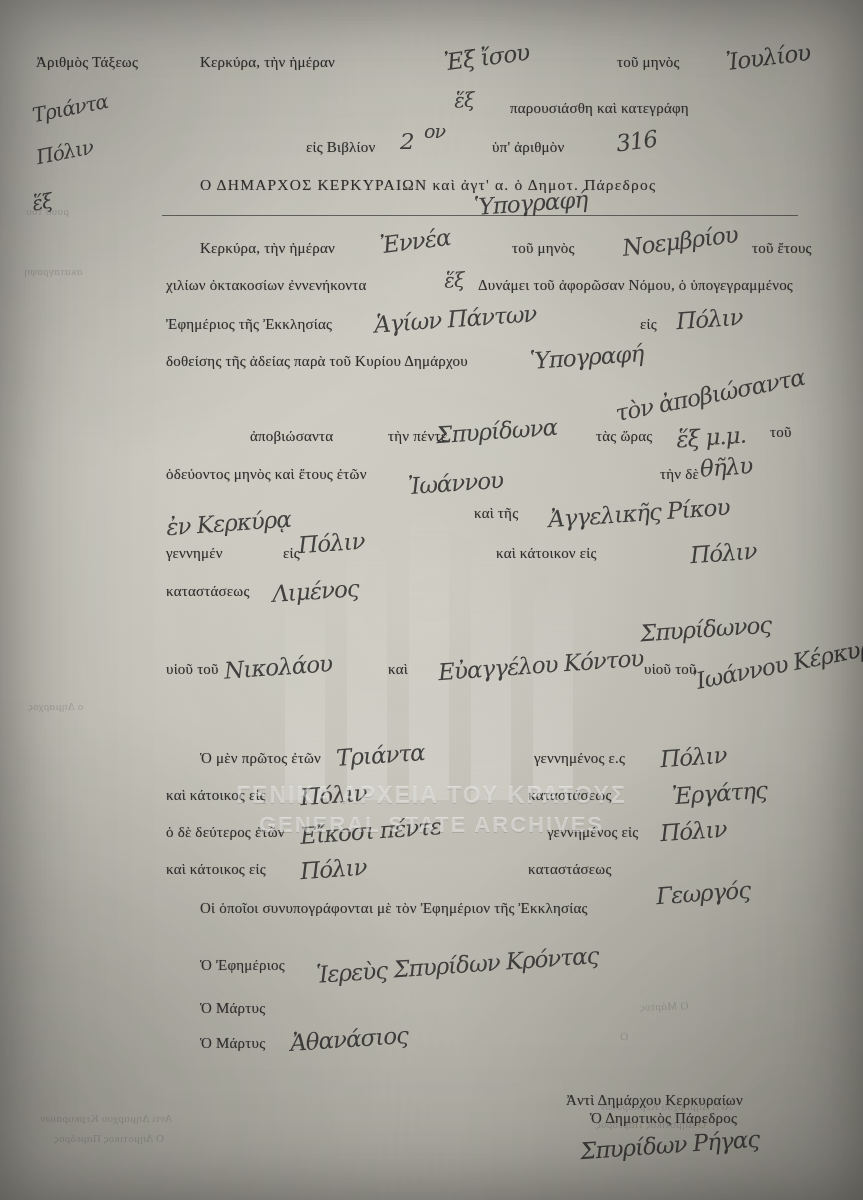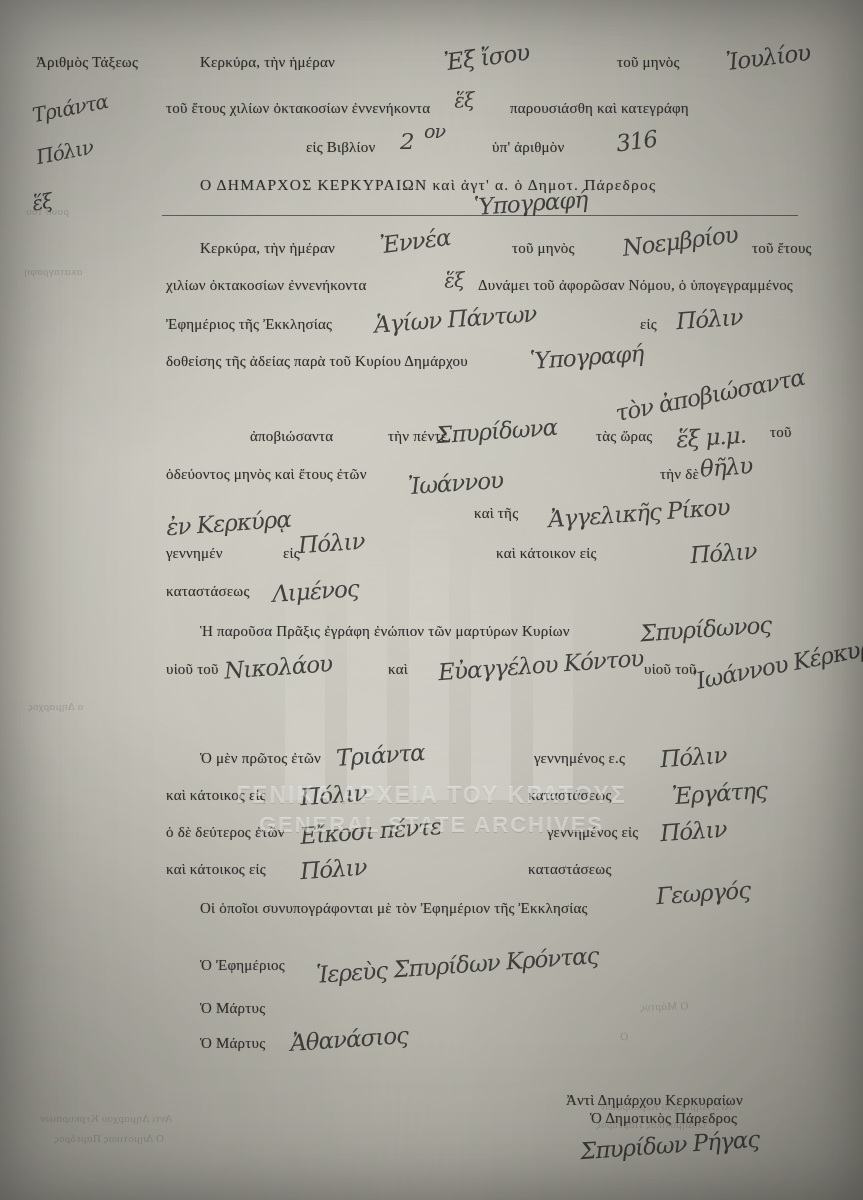--- a/index.html
+++ b/index.html
@@ -142,21 +142,20 @@
     <div class="bar" style="left:266px; height:215px;"></div>
   </div>
 
   <div class="form">
 
     <div class="pr" style="left:36px; top:54px;">Ἀριθμὸς Τάξεως</div>
 
     <div class="pr" style="left:200px; top:54px;">Κερκύρα, τὴν ἡμέραν</div>
     <div class="pr" style="left:617px; top:54px;">τοῦ μηνὸς</div>
 
-    <div class="pr" style="left:166px; top:100px;">τοῦ ἔτους χιλίων ὀκτακοσίων ἐννενήκοντα</div>
     <div class="pr" style="left:510px; top:100px;">παρουσιάσθη καὶ κατεγράφη</div>
 
     <div class="pr" style="left:306px; top:139px;">εἰς Βιβλίον</div>
     <div class="pr" style="left:492px; top:139px;">ὑπ' ἀριθμὸν</div>
 
     <div class="pr caps" style="left:200px; top:176px;">Ο ΔΗΜΑΡΧΟΣ ΚΕΡΚΥΡΑΙΩΝ καὶ ἀγτ' α. ὁ Δημοτ. Πάρεδρος</div>
 
     <div class="rule" style="left:162px; top:215px; width:636px;"></div>
 
     <div class="pr" style="left:200px; top:240px;">Κερκύρα, τὴν ἡμέραν</div>
@@ -181,21 +180,20 @@
     <div class="pr" style="left:660px; top:466px;">τὴν δὲ</div>
 
     <div class="pr" style="left:474px; top:505px;">καὶ τῆς</div>
 
     <div class="pr" style="left:166px; top:545px;">γεννημέν</div>
     <div class="pr" style="left:283px; top:545px;">εἰς</div>
     <div class="pr" style="left:496px; top:545px;">καὶ κάτοικον εἰς</div>
 
     <div class="pr" style="left:166px; top:583px;">καταστάσεως</div>
 
-    <div class="pr" style="left:200px; top:623px;">Ἡ παροῦσα Πρᾶξις ἐγράφη ἐνώπιον τῶν μαρτύρων Κυρίων</div>
 
     <div class="pr" style="left:166px; top:661px;">υἱοῦ τοῦ</div>
     <div class="pr" style="left:388px; top:661px;">καὶ</div>
     <div class="pr" style="left:644px; top:661px;">υἱοῦ τοῦ</div>
 
     <div class="pr" style="left:200px; top:750px;">Ὁ μὲν πρῶτος ἐτῶν</div>
     <div class="pr" style="left:534px; top:750px;">γεννημένος ε.ς</div>
 
     <div class="pr" style="left:166px; top:787px;">καὶ κάτοικος εἰς</div>
     <div class="pr" style="left:528px; top:787px;">καταστάσεως</div>

